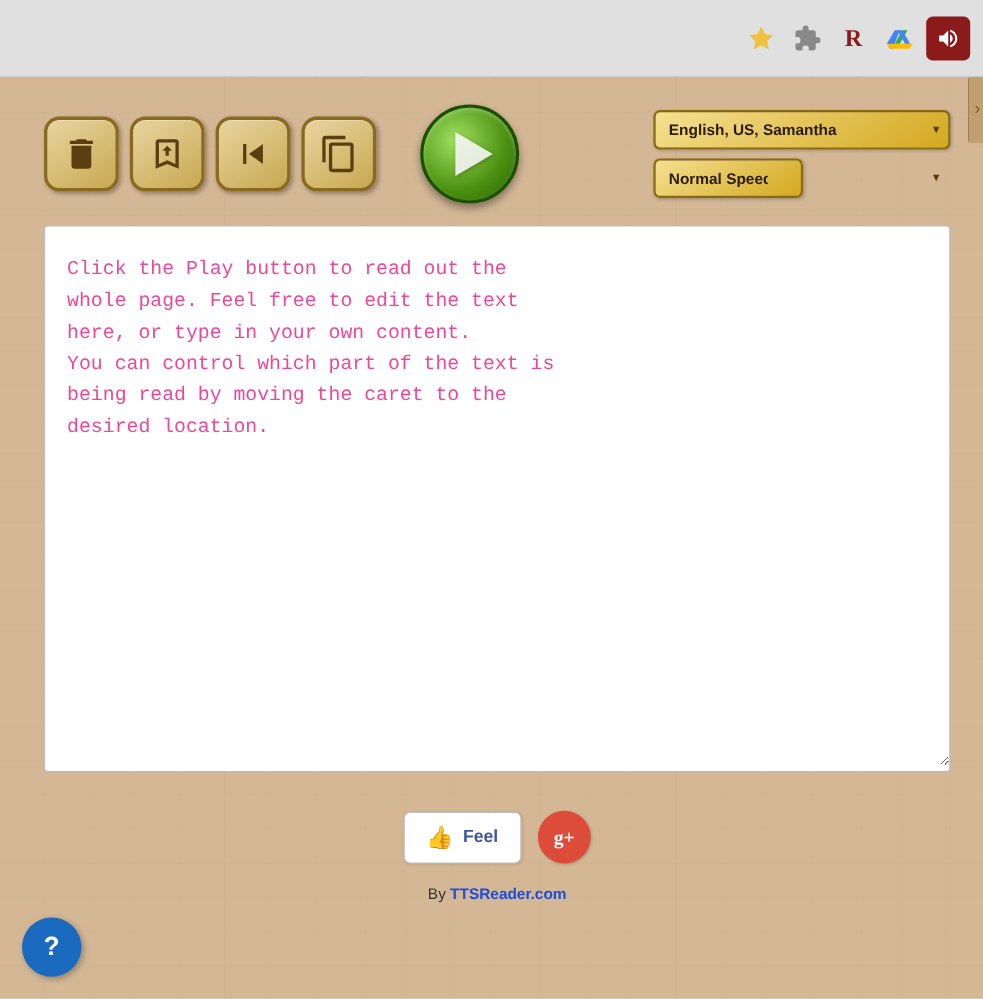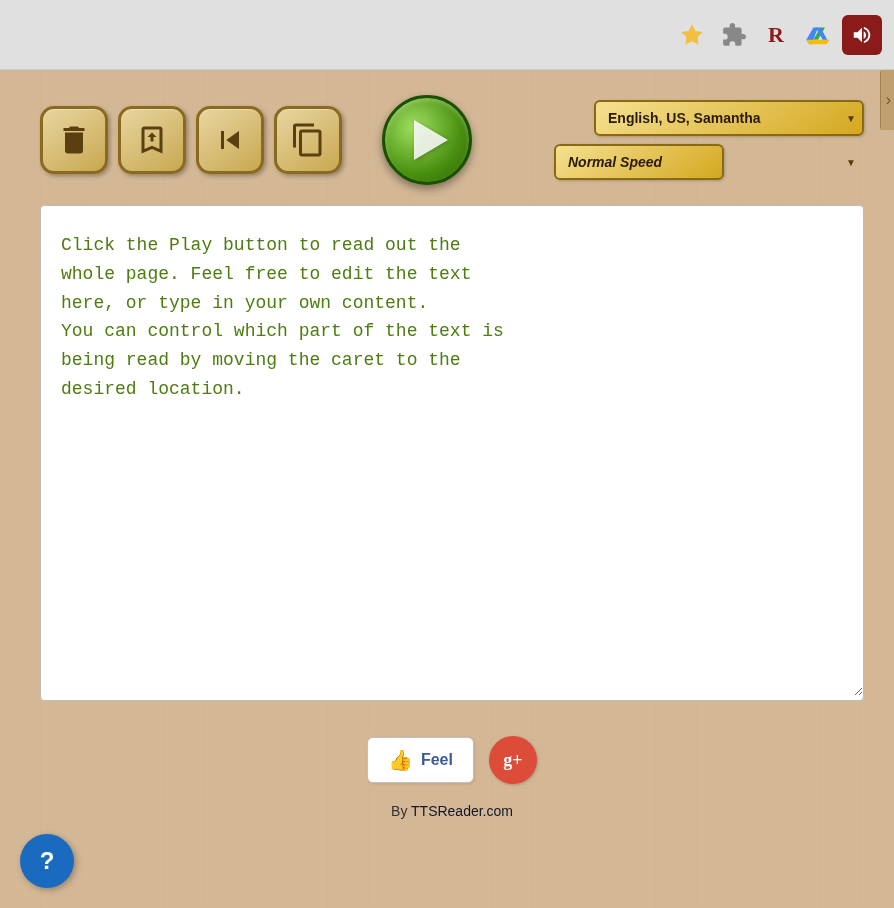--- a/index.html
+++ b/index.html
@@ -153,41 +153,41 @@
       content: '▼';
       position: absolute;
       right: 8px;
       top: 50%;
       transform: translateY(-50%);
       font-size: 10px;
       color: #5a3a00;
       pointer-events: none;
     }
 
-    .voice-select { width: 270px; margin-left: 40px; }
-    .speed-select { width: 170px; font-style: italic; }
+    .voice-select { width: 270px; }
+    .speed-select { width: 136px; }
 
     
     .text-area-container {
       background: white;
       border: 1px solid #bbb;
       border-radius: 4px;
       margin-bottom: 25px;
       position: relative;
       min-height: 490px;
     }
 
     .text-area {
       width: 100%;
       min-height: 490px;
       padding: 25px 20px;
       font-family: 'Courier New', Courier, monospace;
       font-size: 18px;
       line-height: 1.6;
-      color: #4d7c0f;
+      color: #ec4899;
       border: none;
       outline: none;
       resize: both;
       background: transparent;
     }
 
     
     .bottom-row {
       display: flex;
       align-items: center;
@@ -236,22 +236,22 @@
       position: absolute;
       bottom: -25px;
       left: 50%;
       transform: translateX(-50%);
       font-size: 14px;
       color: #333;
       white-space: nowrap;
     }
 
     .by-text a {
-      color: #0f172a;
-      font-weight: normal;
+      color: #1d4ed8;
+      font-weight: bold;
       text-decoration: none;
     }
 
     
     .help-btn {
       position: absolute;
       bottom: 20px;
       left: 20px;
       width: 54px;
       height: 54px;

